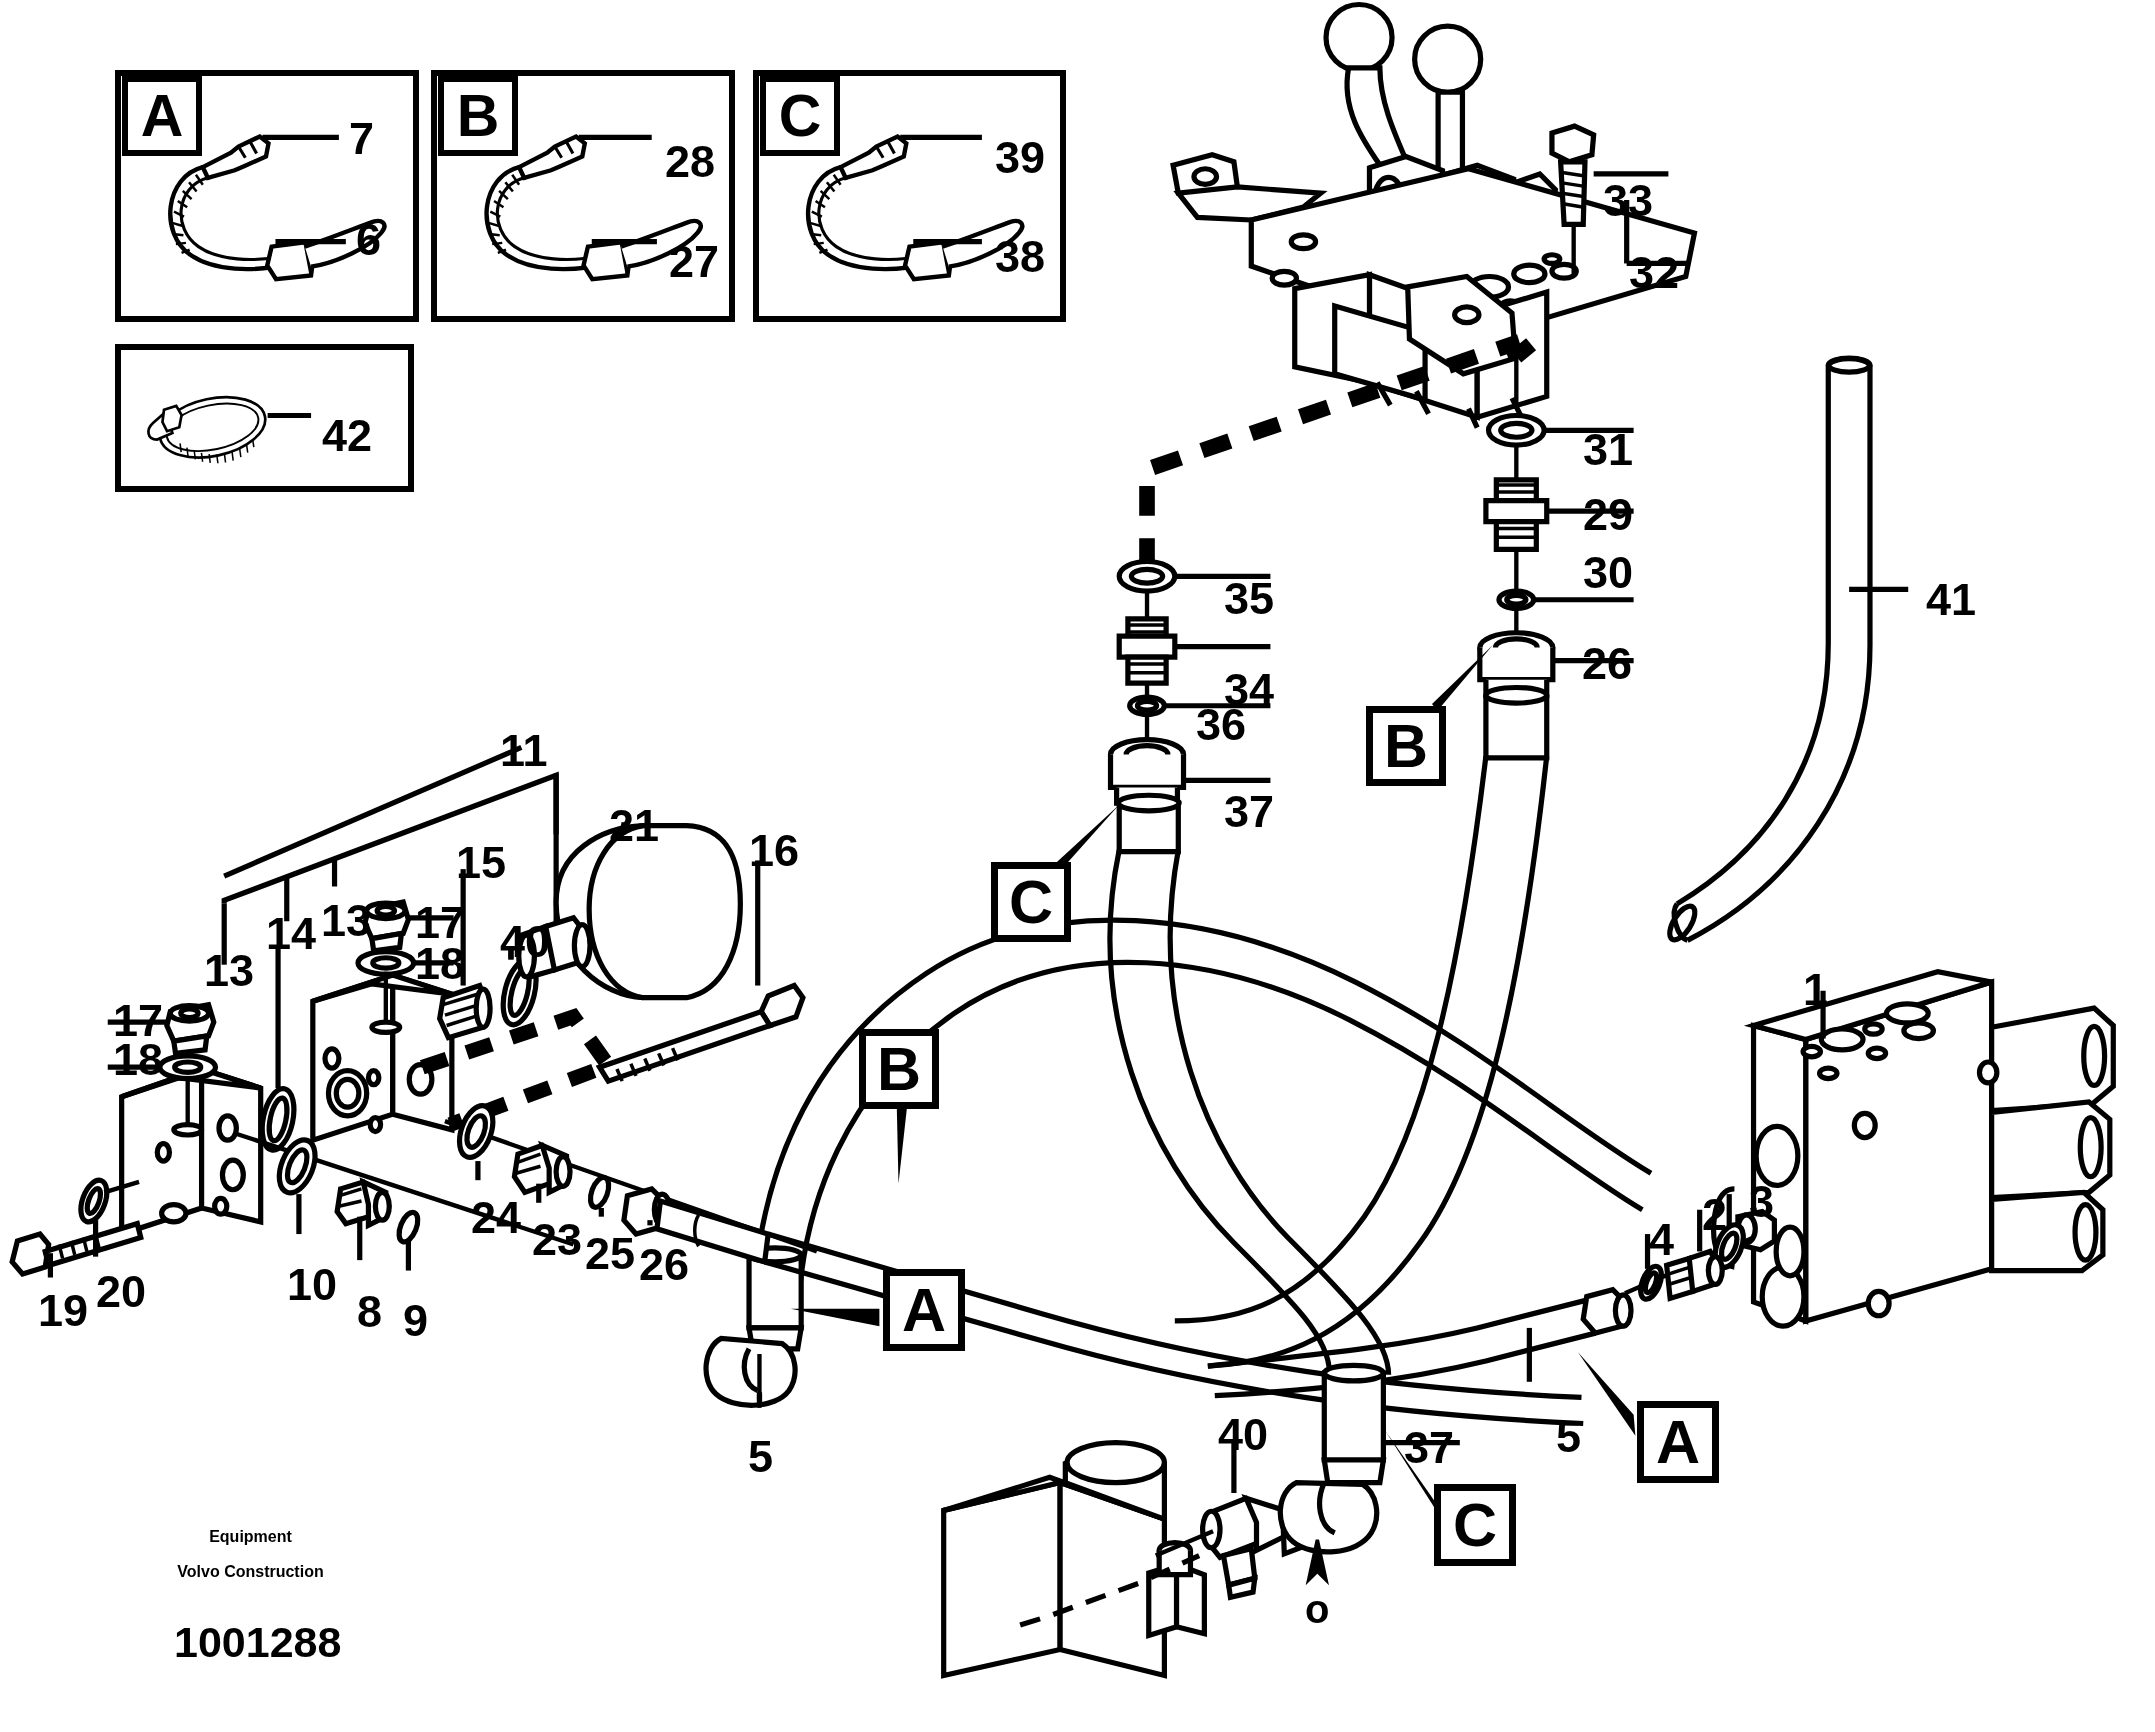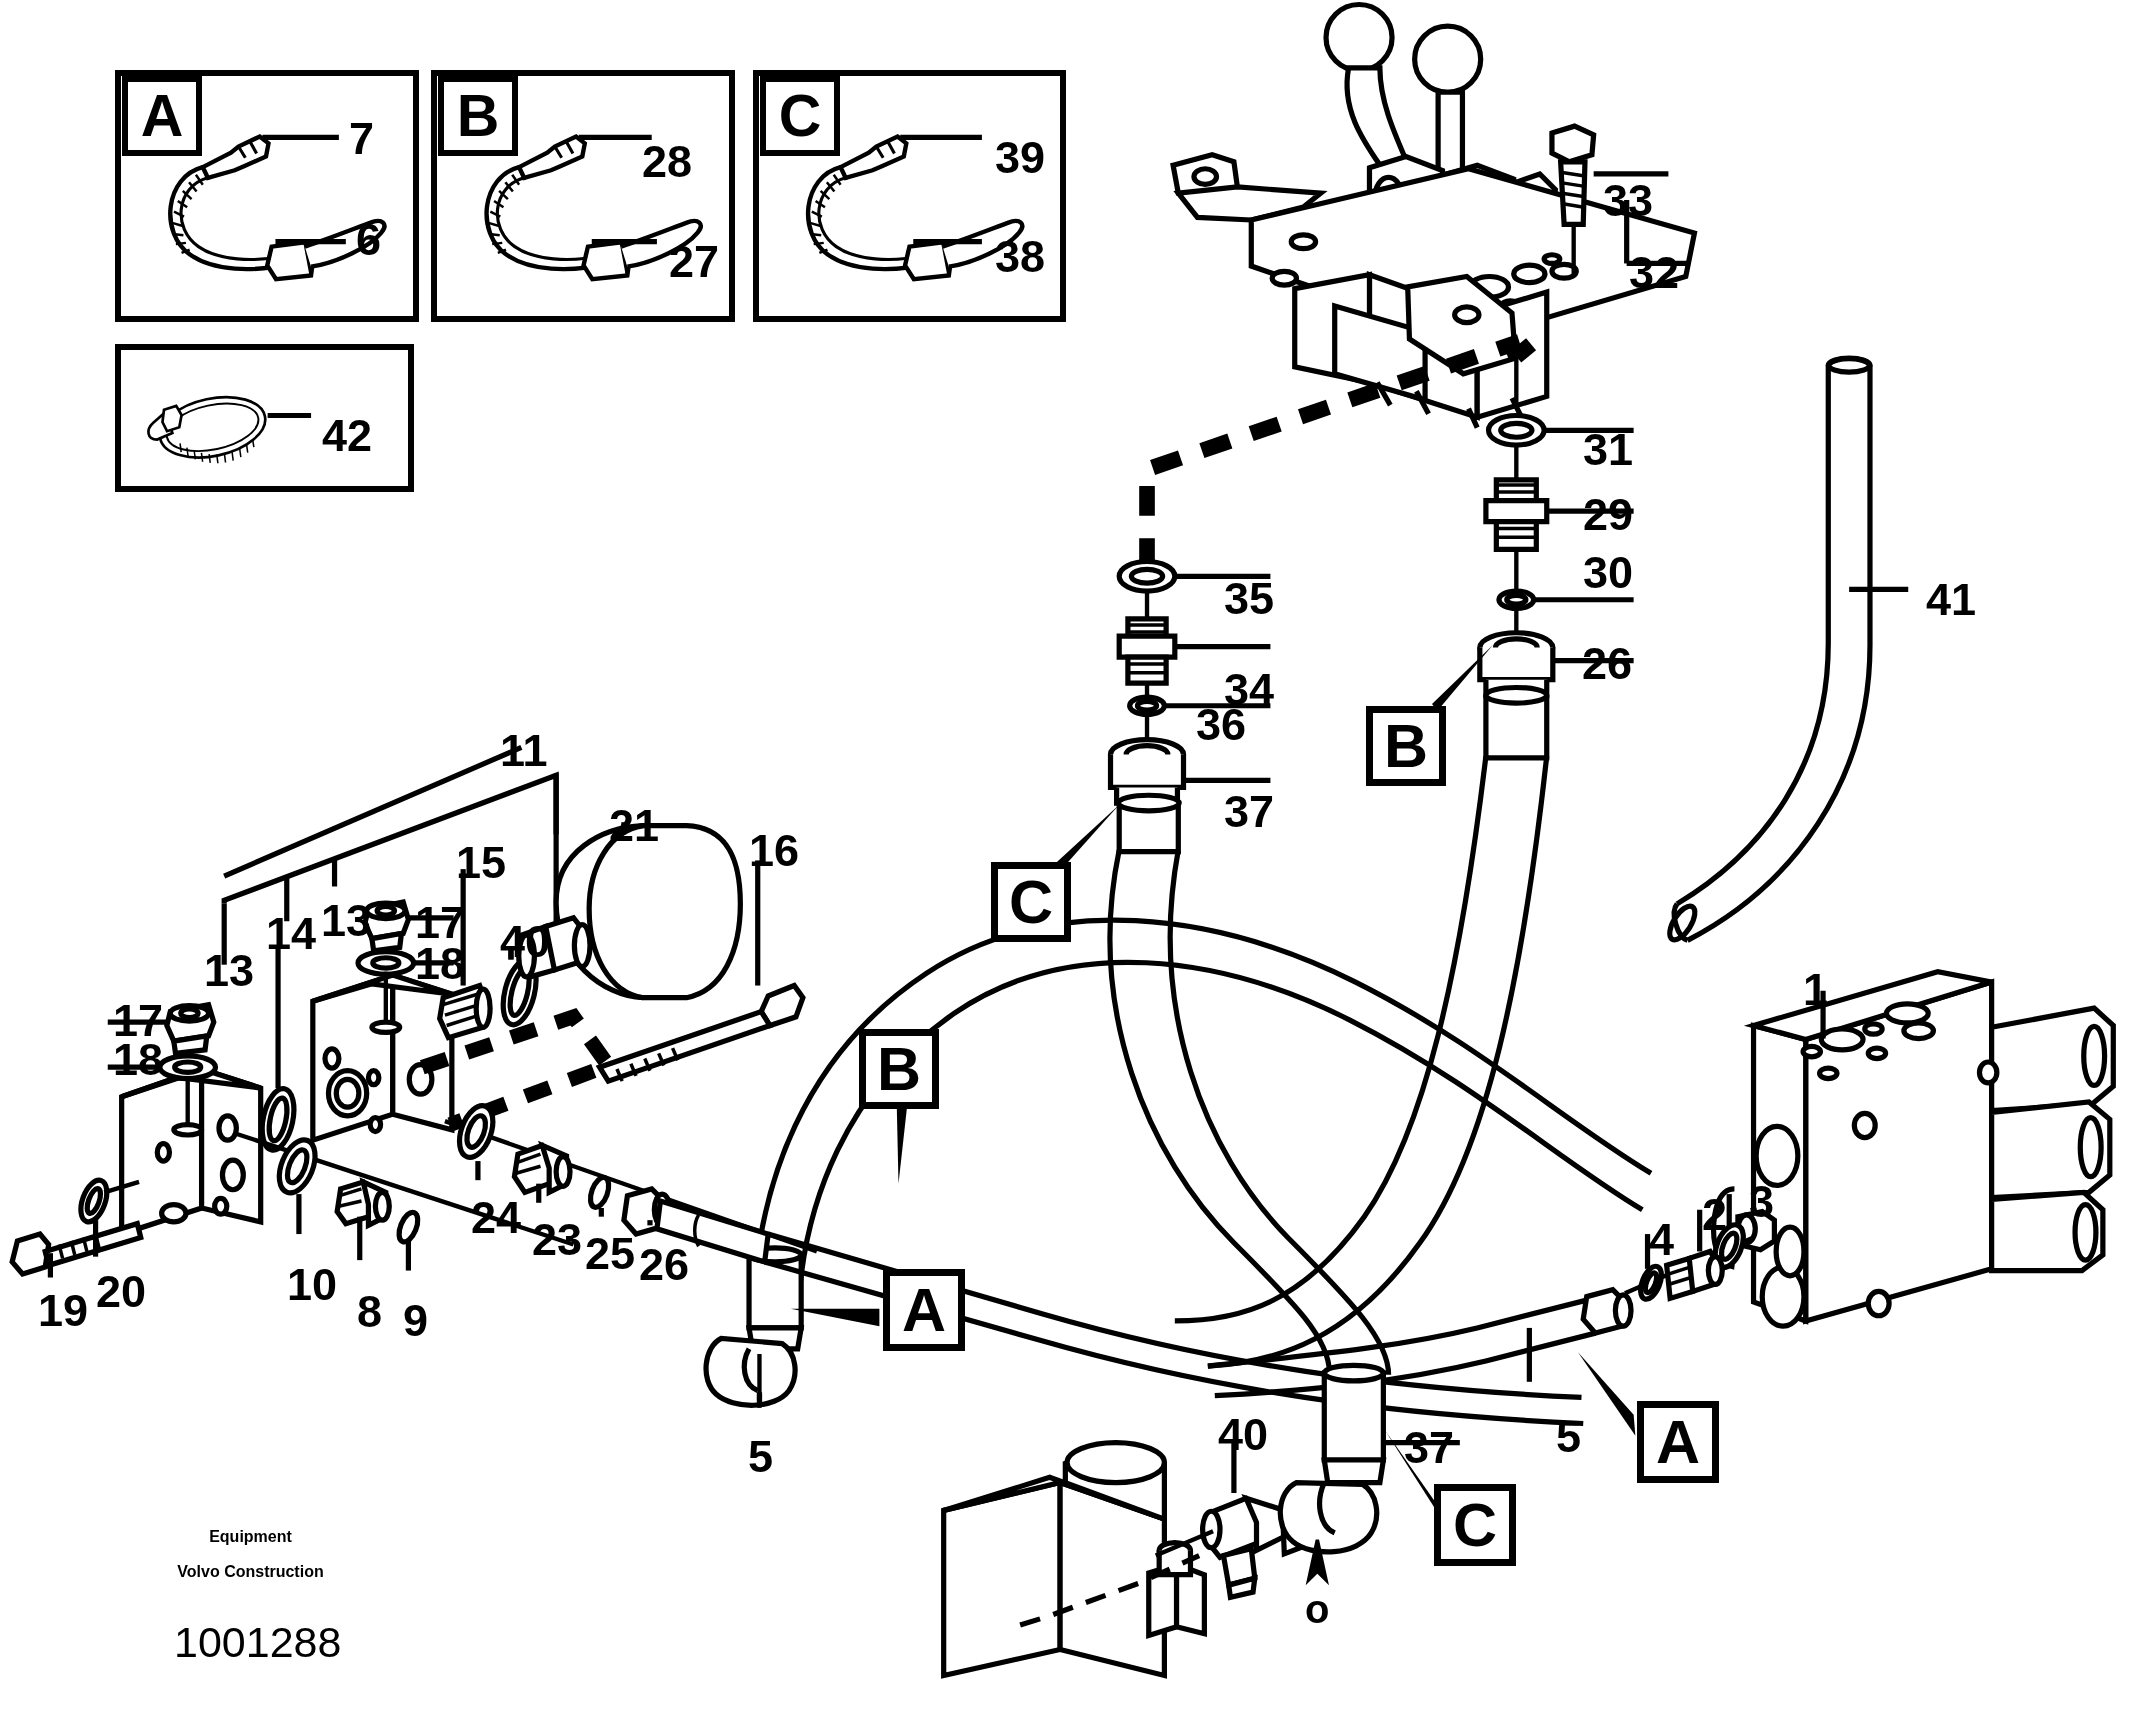--- a/index.html
+++ b/index.html
@@ -12,21 +12,21 @@
   .detbox{position:absolute;border:6px solid #000;background:#fff;box-sizing:border-box;}
   .detletter{position:absolute;border:6px solid #000;background:#fff;box-sizing:border-box;
              display:flex;align-items:center;justify-content:center;
              font-weight:bold;font-family:"Liberation Sans",sans-serif;}
   .refbox{position:absolute;border:7.8px solid #000;background:#fff;box-sizing:border-box;
           display:flex;align-items:center;justify-content:center;
           font-weight:bold;font-family:"Liberation Sans",sans-serif;font-size:61px;}
   .brandtxt{position:absolute;font-family:"Liberation Sans",sans-serif;
             font-weight:bold;text-align:center;line-height:1.15;}
   .partno{position:absolute;font-family:"Liberation Sans",sans-serif;
-          font-weight:normal;font-size:43px;}
+          font-weight:bold;font-size:43px;}
 </style>
 </head>
 <body>
 
 <div id="stage">
 
 <svg class="layer" viewBox="0 0 2480 1994">
   <defs>
     <g id="cabletie">
 
@@ -627,21 +627,21 @@
     <div class="callnum" style="left: 38px; top: 1288px;">19</div>
     <div class="callnum" style="left: 96px; top: 1269px;">20</div>
     <div class="callnum" style="left: 609px; top: 803px;">21</div>
     <div class="callnum" style="left: 500px; top: 919px;">40</div>
     <div class="callnum" style="left: 532px; top: 1217px;">23</div>
     <div class="callnum" style="left: 471px; top: 1195px;">24</div>
     <div class="callnum" style="left: 585px; top: 1231px;">25</div>
     <div class="callnum" style="left: 639px; top: 1242px;">26</div>
     <div class="callnum" style="left: 1582px; top: 641px;">26</div>
     <div class="callnum" style="left: 669px; top: 239px;">27</div>
-    <div class="callnum" style="left: 642px; top: 139px;">28</div>
+    <div class="callnum" style="left: 665px; top: 139px;">28</div>
     <div class="callnum" style="left: 1583px; top: 492px;">29</div>
     <div class="callnum" style="left: 1583px; top: 550px;">30</div>
     <div class="callnum" style="left: 1583px; top: 427px;">31</div>
     <div class="callnum" style="left: 1629px; top: 250px;">32</div>
     <div class="callnum" style="left: 1603px; top: 178px;">33</div>
     <div class="callnum" style="left: 1224px; top: 667px;">34</div>
     <div class="callnum" style="left: 1224px; top: 576px;">35</div>
     <div class="callnum" style="left: 1196px; top: 702px;">36</div>
     <div class="callnum" style="left: 1224px; top: 789px;">37</div>
     <div class="callnum" style="left: 1404px; top: 1425px;">37</div>

